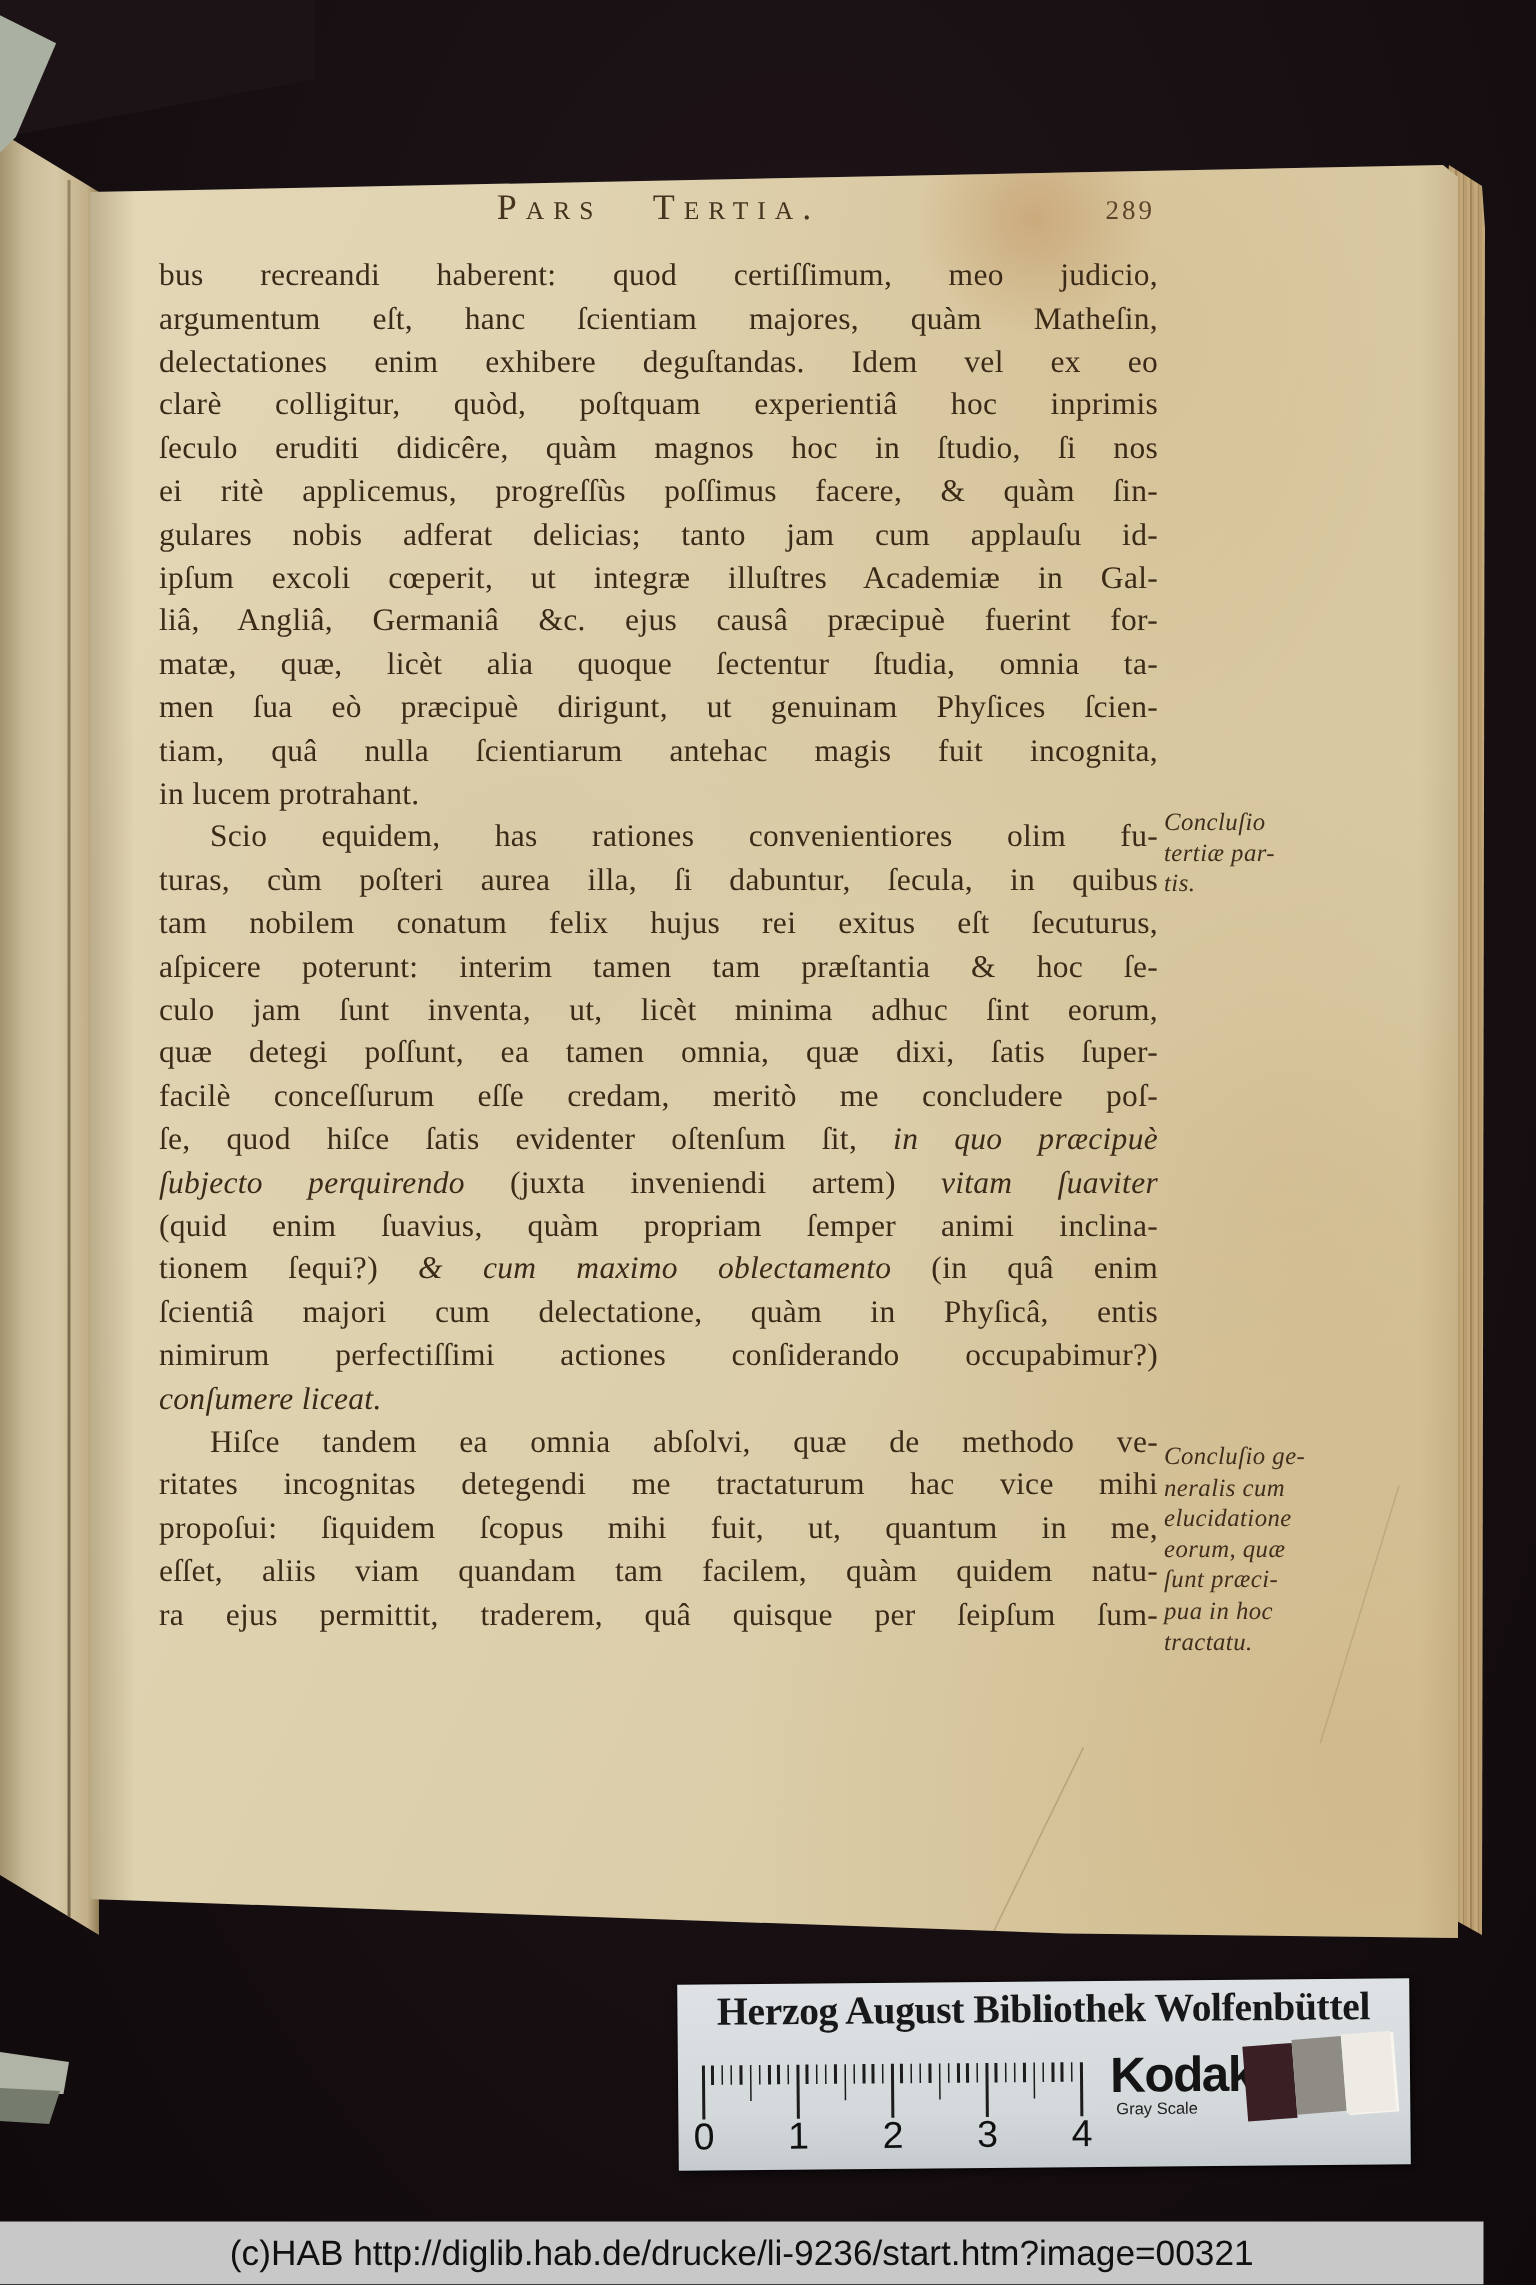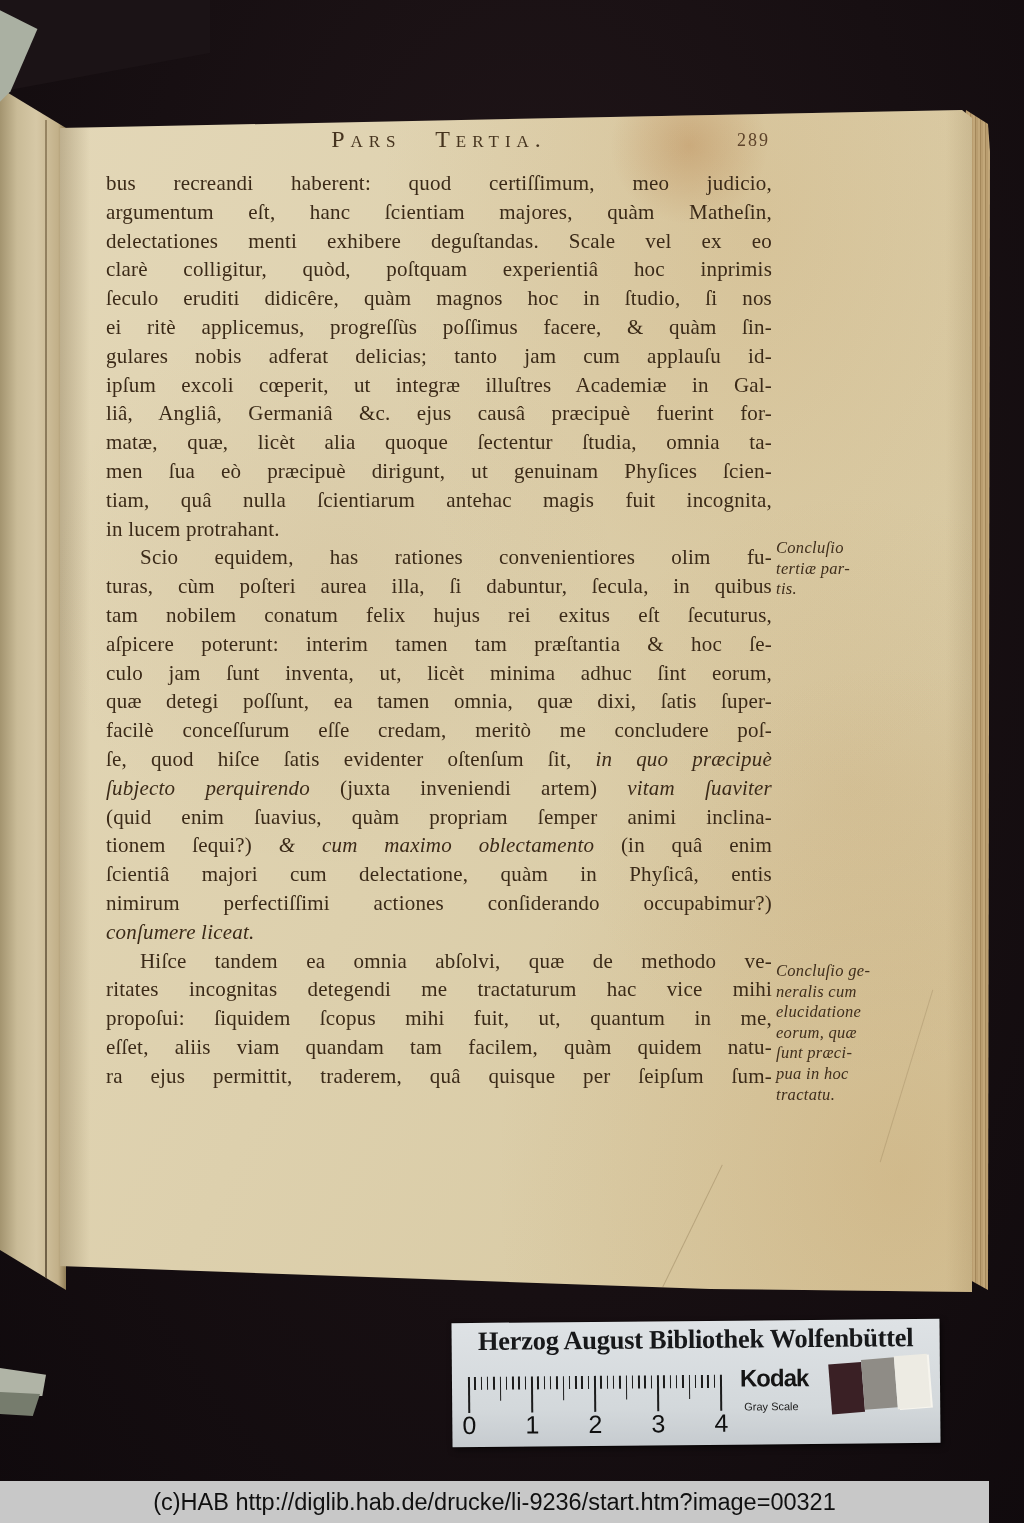--- a/index.html
+++ b/index.html
@@ -72,21 +72,21 @@
     transform:rotate(-0.5deg);box-shadow:0 0 0 1px rgba(0,0,0,.25),2px 3px 6px rgba(0,0,0,.5);}
   .card-title{position:absolute;left:0;top:3px;width:100%;text-align:center;white-space:nowrap;
     font-family:"Liberation Serif","DejaVu Serif",serif;font-weight:bold;font-size:26.5px;
     letter-spacing:-.3px;color:#17181a;}
   .ruler{position:absolute;left:16px;top:54px;width:264px;height:66px;}
   .ticks{position:absolute;left:0;top:0;width:258px;height:40px;}
   .tick{position:absolute;top:0;width:1.6px;background:#1c1c1c;}
   .rnum{position:absolute;top:34px;transform:translateX(-50%);
     font-family:"Liberation Sans","DejaVu Sans",sans-serif;font-size:25px;color:#101010;}
   .kodak{position:absolute;left:288px;top:44px;font-family:"Liberation Sans","DejaVu Sans",sans-serif;
-    font-weight:bold;font-size:24px;letter-spacing:-1px;color:#141414;}
+    font-weight:bold;font-size:33px;letter-spacing:-1px;color:#141414;}
   .grayscale-label{position:absolute;left:292px;top:80px;
     font-family:"Liberation Sans","DejaVu Sans",sans-serif;font-size:11px;color:#202020;}
   .patches{position:absolute;left:378px;top:38px;width:104px;height:56px;
     transform:rotate(-4deg);display:flex;align-items:flex-start;}
   .patch{width:33px;height:50px;}
   .patch:nth-child(1){margin-top:3px;}
   .patch:nth-child(2){margin-top:1px;}
   .patch:nth-child(3){height:53px;box-shadow:2px 1px 0 #f7f5ee;}
   
   .footer{position:absolute;left:0;top:1481px;width:989px;height:42px;background:#c8c8c8;}
@@ -110,21 +110,21 @@
     <div class="crease crease-2"></div>
 
     <div class="pg-header">
       <span class="pg-title">Pars Tertia.</span>
       <span class="pg-num">289</span>
     </div>
 
     <div class="text-column">
         <div class="line"><span>bus recreandi haberent: quod certiſſimum, meo judicio,</span></div>
         <div class="line"><span>argumentum eſt, hanc ſcientiam majores, quàm Matheſin,</span></div>
-        <div class="line"><span>delectationes menti exhibere deguſtandas. Scale vel ex eo</span></div>
+        <div class="line"><span>delectationes enim exhibere deguſtandas. Idem vel ex eo</span></div>
         <div class="line"><span>clarè colligitur, quòd, poſtquam experientiâ hoc inprimis</span></div>
         <div class="line"><span>ſeculo eruditi didicêre, quàm magnos hoc in ſtudio, ſi nos</span></div>
         <div class="line"><span>ei ritè applicemus, progreſſùs poſſimus facere, &amp; quàm ſin-</span></div>
         <div class="line"><span>gulares nobis adferat delicias; tanto jam cum applauſu id-</span></div>
         <div class="line"><span>ipſum excoli cœperit, ut integræ illuſtres Academiæ in Gal-</span></div>
         <div class="line"><span>liâ, Angliâ, Germaniâ &amp;c. ejus causâ præcipuè fuerint for-</span></div>
         <div class="line"><span>matæ, quæ, licèt alia quoque ſectentur ſtudia, omnia ta-</span></div>
         <div class="line"><span>men ſua eò præcipuè dirigunt, ut genuinam Phyſices ſcien-</span></div>
         <div class="line"><span>tiam, quâ nulla ſcientiarum antehac magis fuit incognita,</span></div>
         <div class="line nojust"><span>in lucem protrahant.</span></div>

